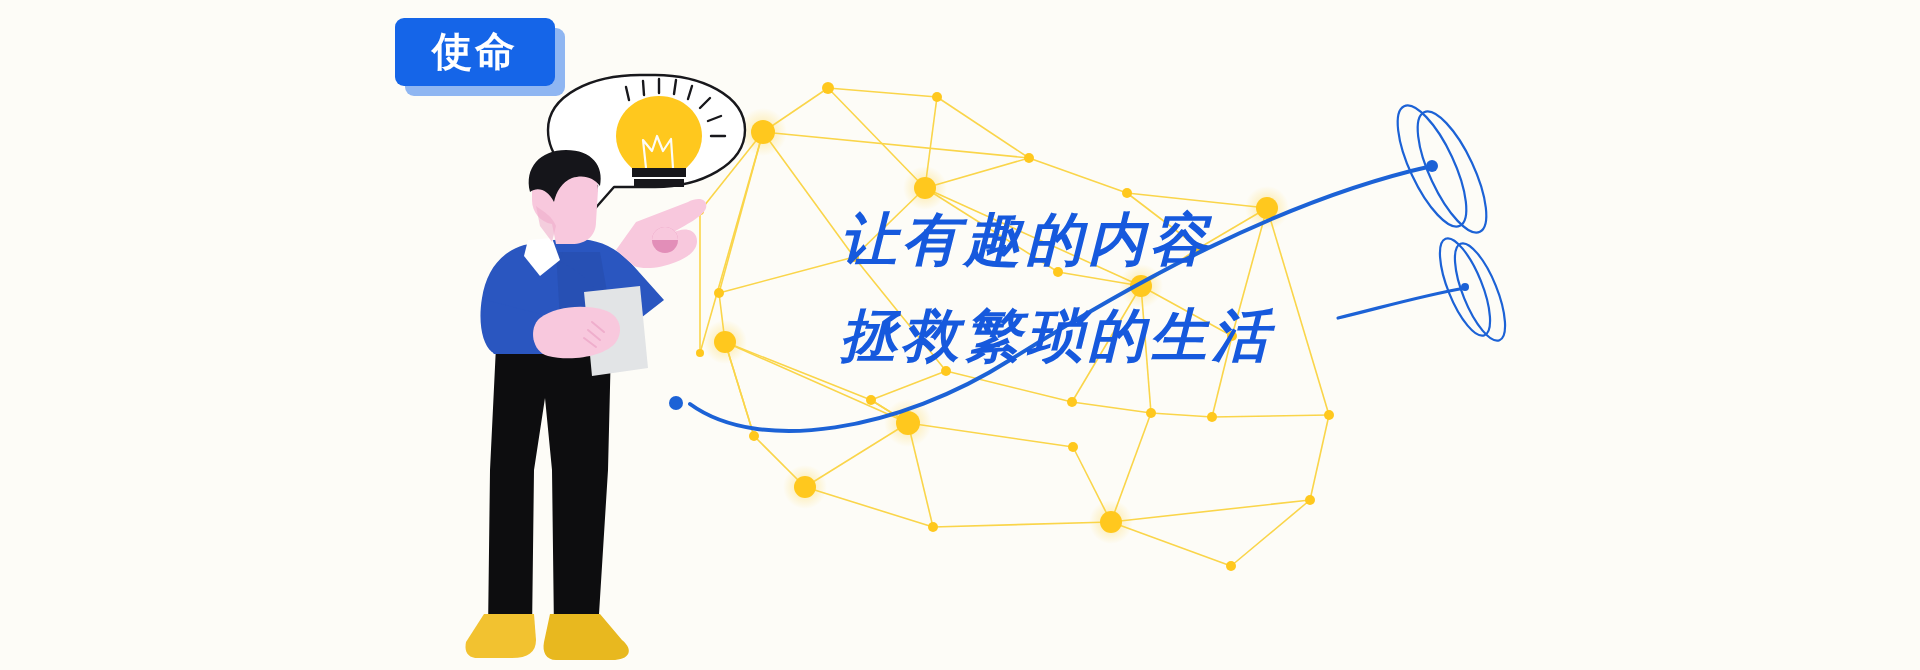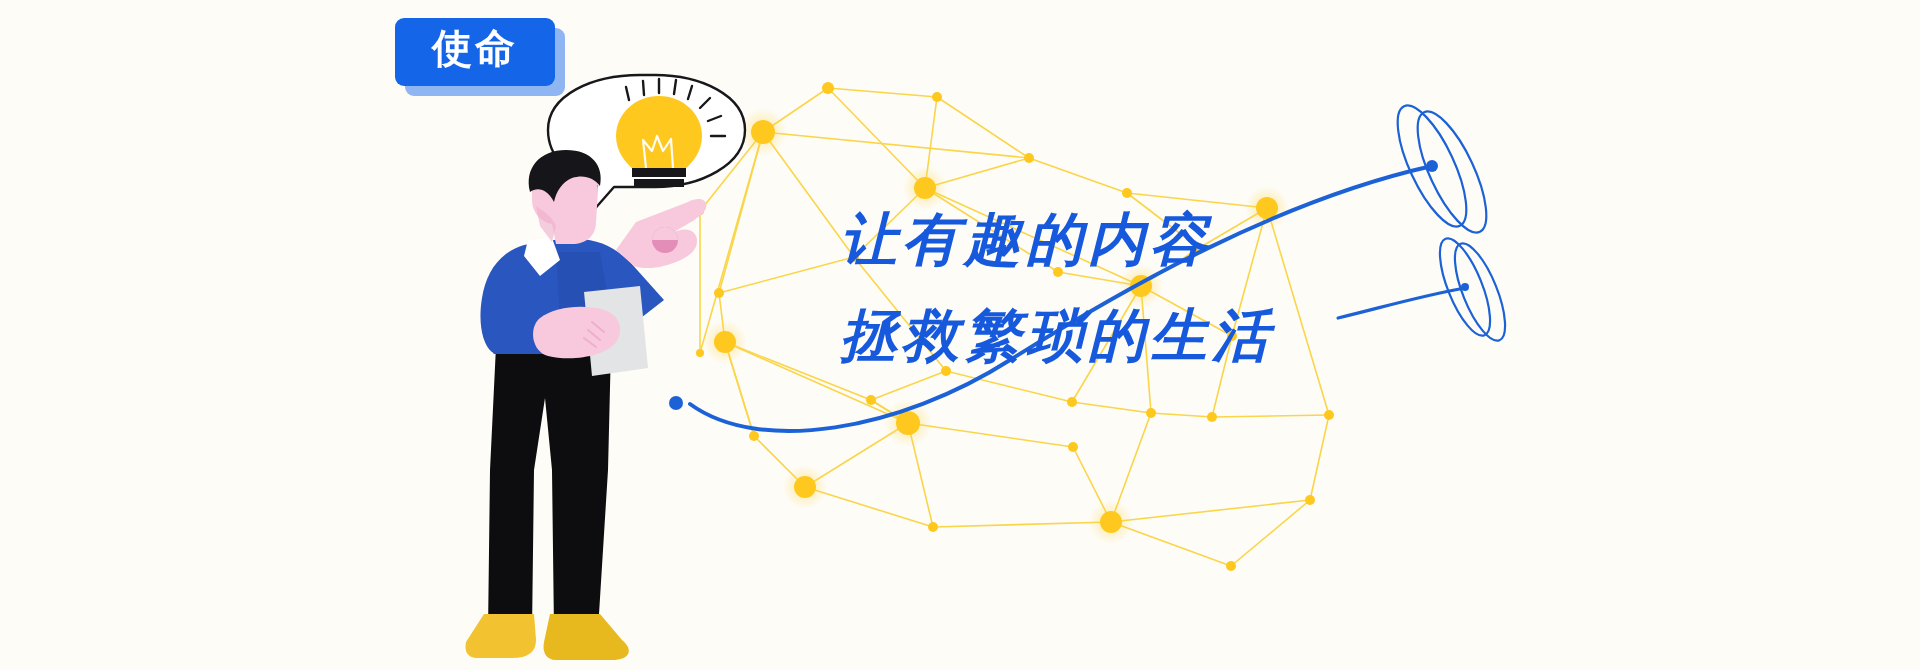--- a/index.html
+++ b/index.html
@@ -59,21 +59,21 @@
     display: flex;
     align-items: center;
     justify-content: center;
   }
   #mission-badge .badge-label {
     color: #FFFFFF;
     font-size: 40px;
     font-weight: bold;
     letter-spacing: 3px;
     line-height: 1;
-    font-family: Liberation Mono, monospace;
+    font-family: Liberation Serif, serif;
   }
 
   
   #headline {
     position: absolute;
     left: 840px;
     top: 200px;
     width: 620px;
   }
   #headline .hl-line {

